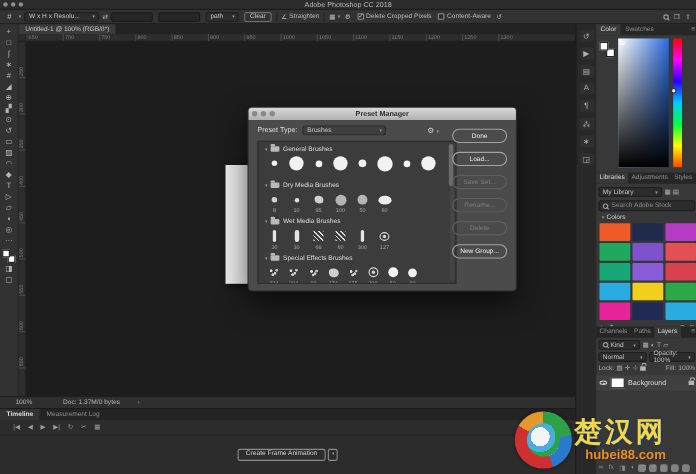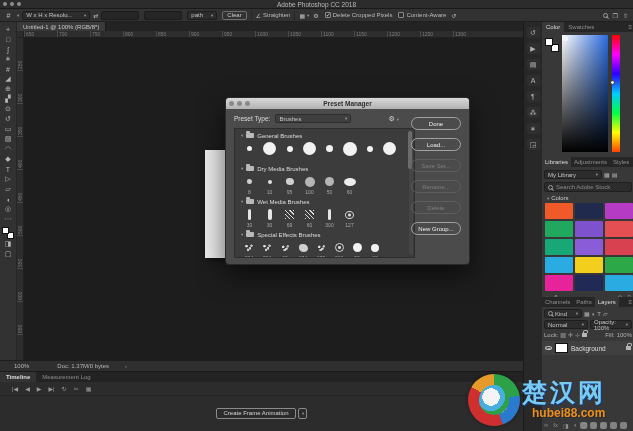--- a/index.html
+++ b/index.html
@@ -641,21 +641,21 @@
         <span>◐</span>
         <span>❐</span>
         <span>+</span>
         <span>▯</span>
       </div>
     </div>
   </div>
 
   <div id="watermark" class="abs">
     <div id="wm-logo"></div>
-    <div id="wm-text" style="color: #7dd3fc;">楚汉网</div>
+    <div id="wm-text" style="color: #fde047;">楚汉网</div>
     <div id="wm-url" style="color: rgb(247, 148, 29);">hubei88.com</div>
     <div id="wm-social">
       <span class="wm-soc"></span>
         <span class="wm-soc"></span>
         <span class="wm-soc"></span>
         <span class="wm-soc"></span>
         <span class="wm-soc"></span>
     </div>
   </div>
 

